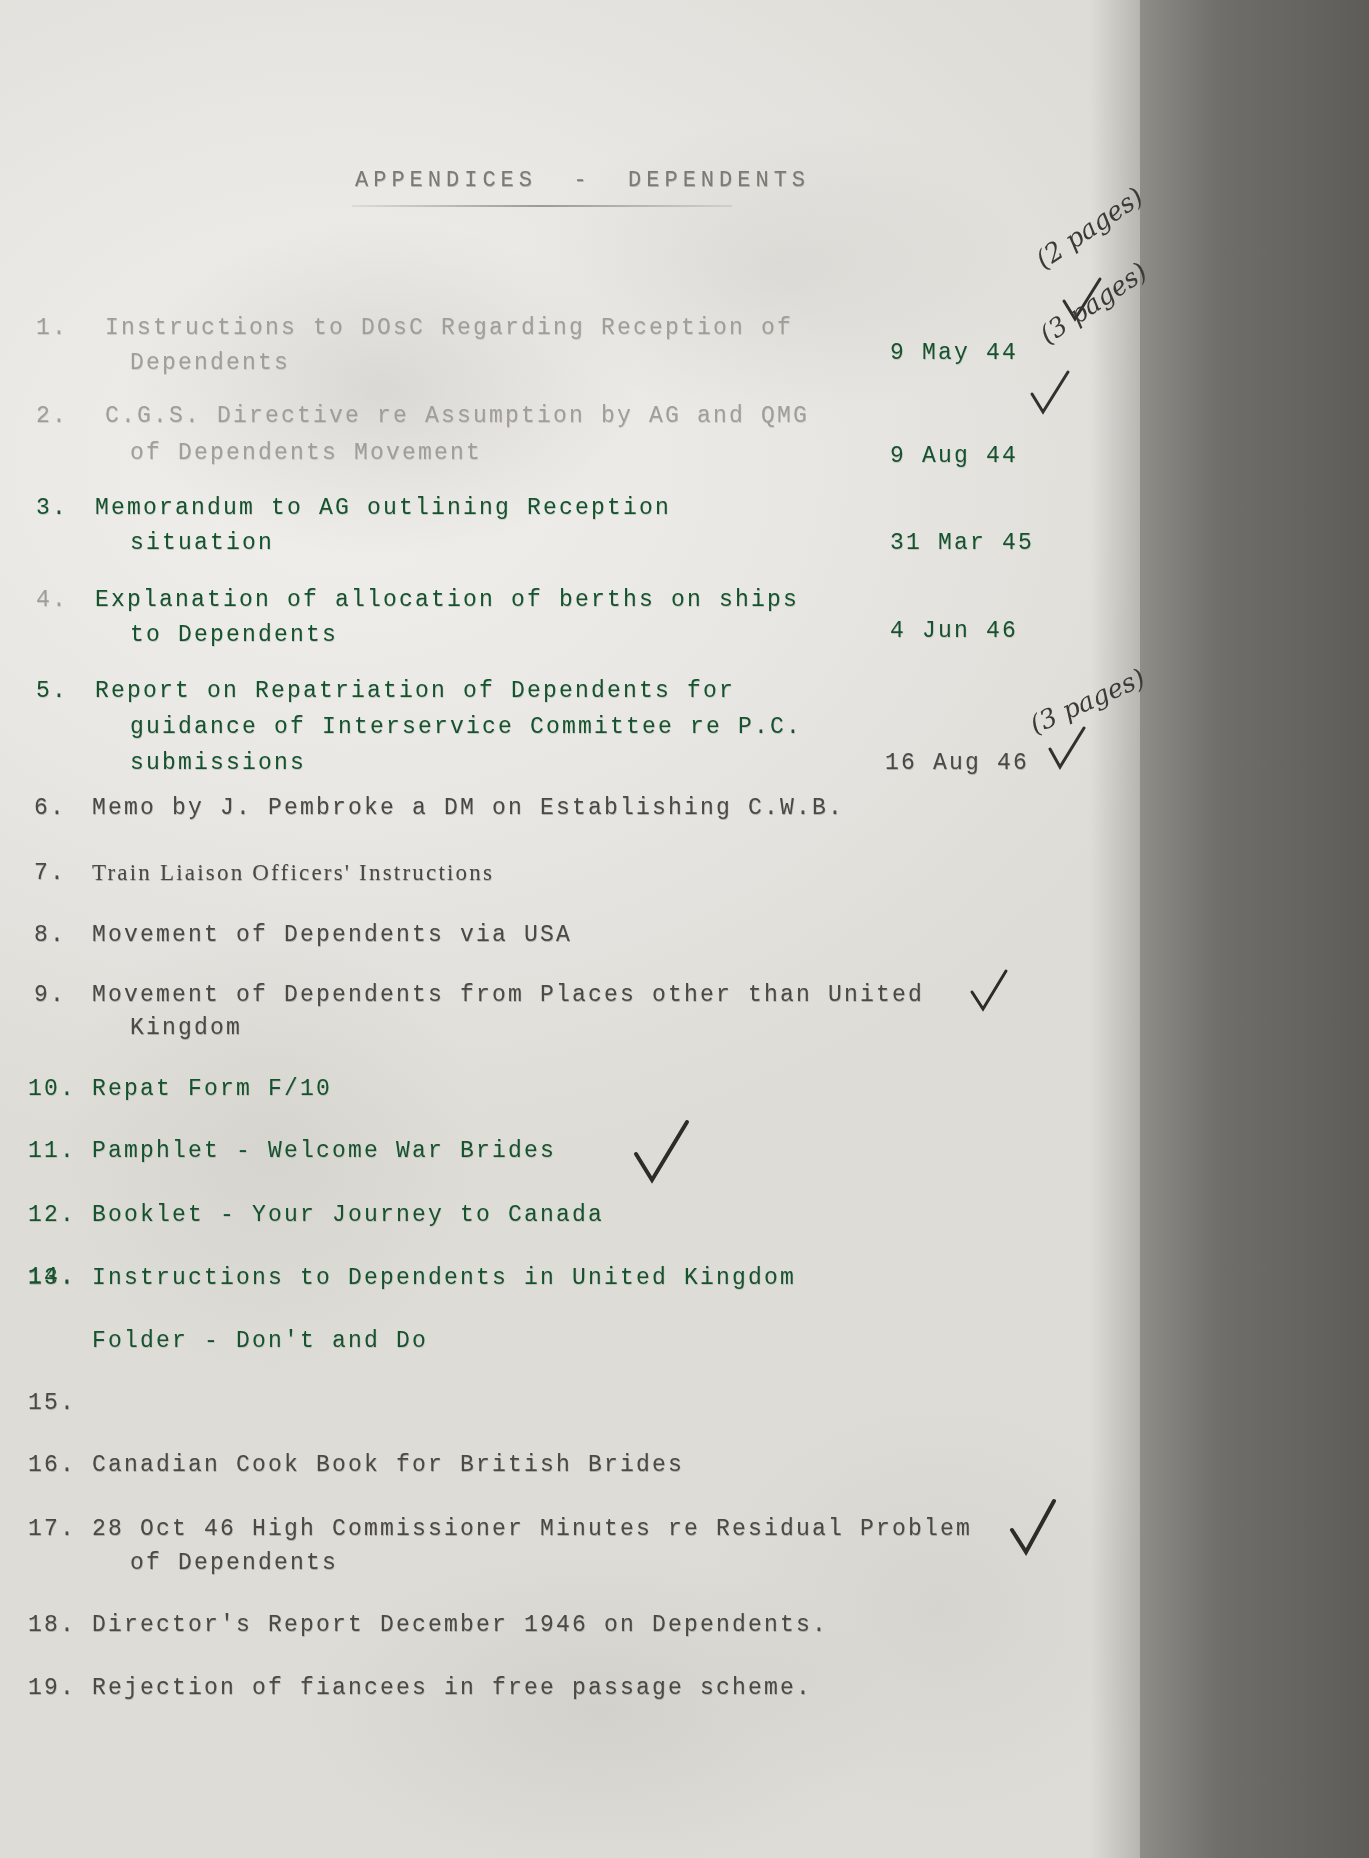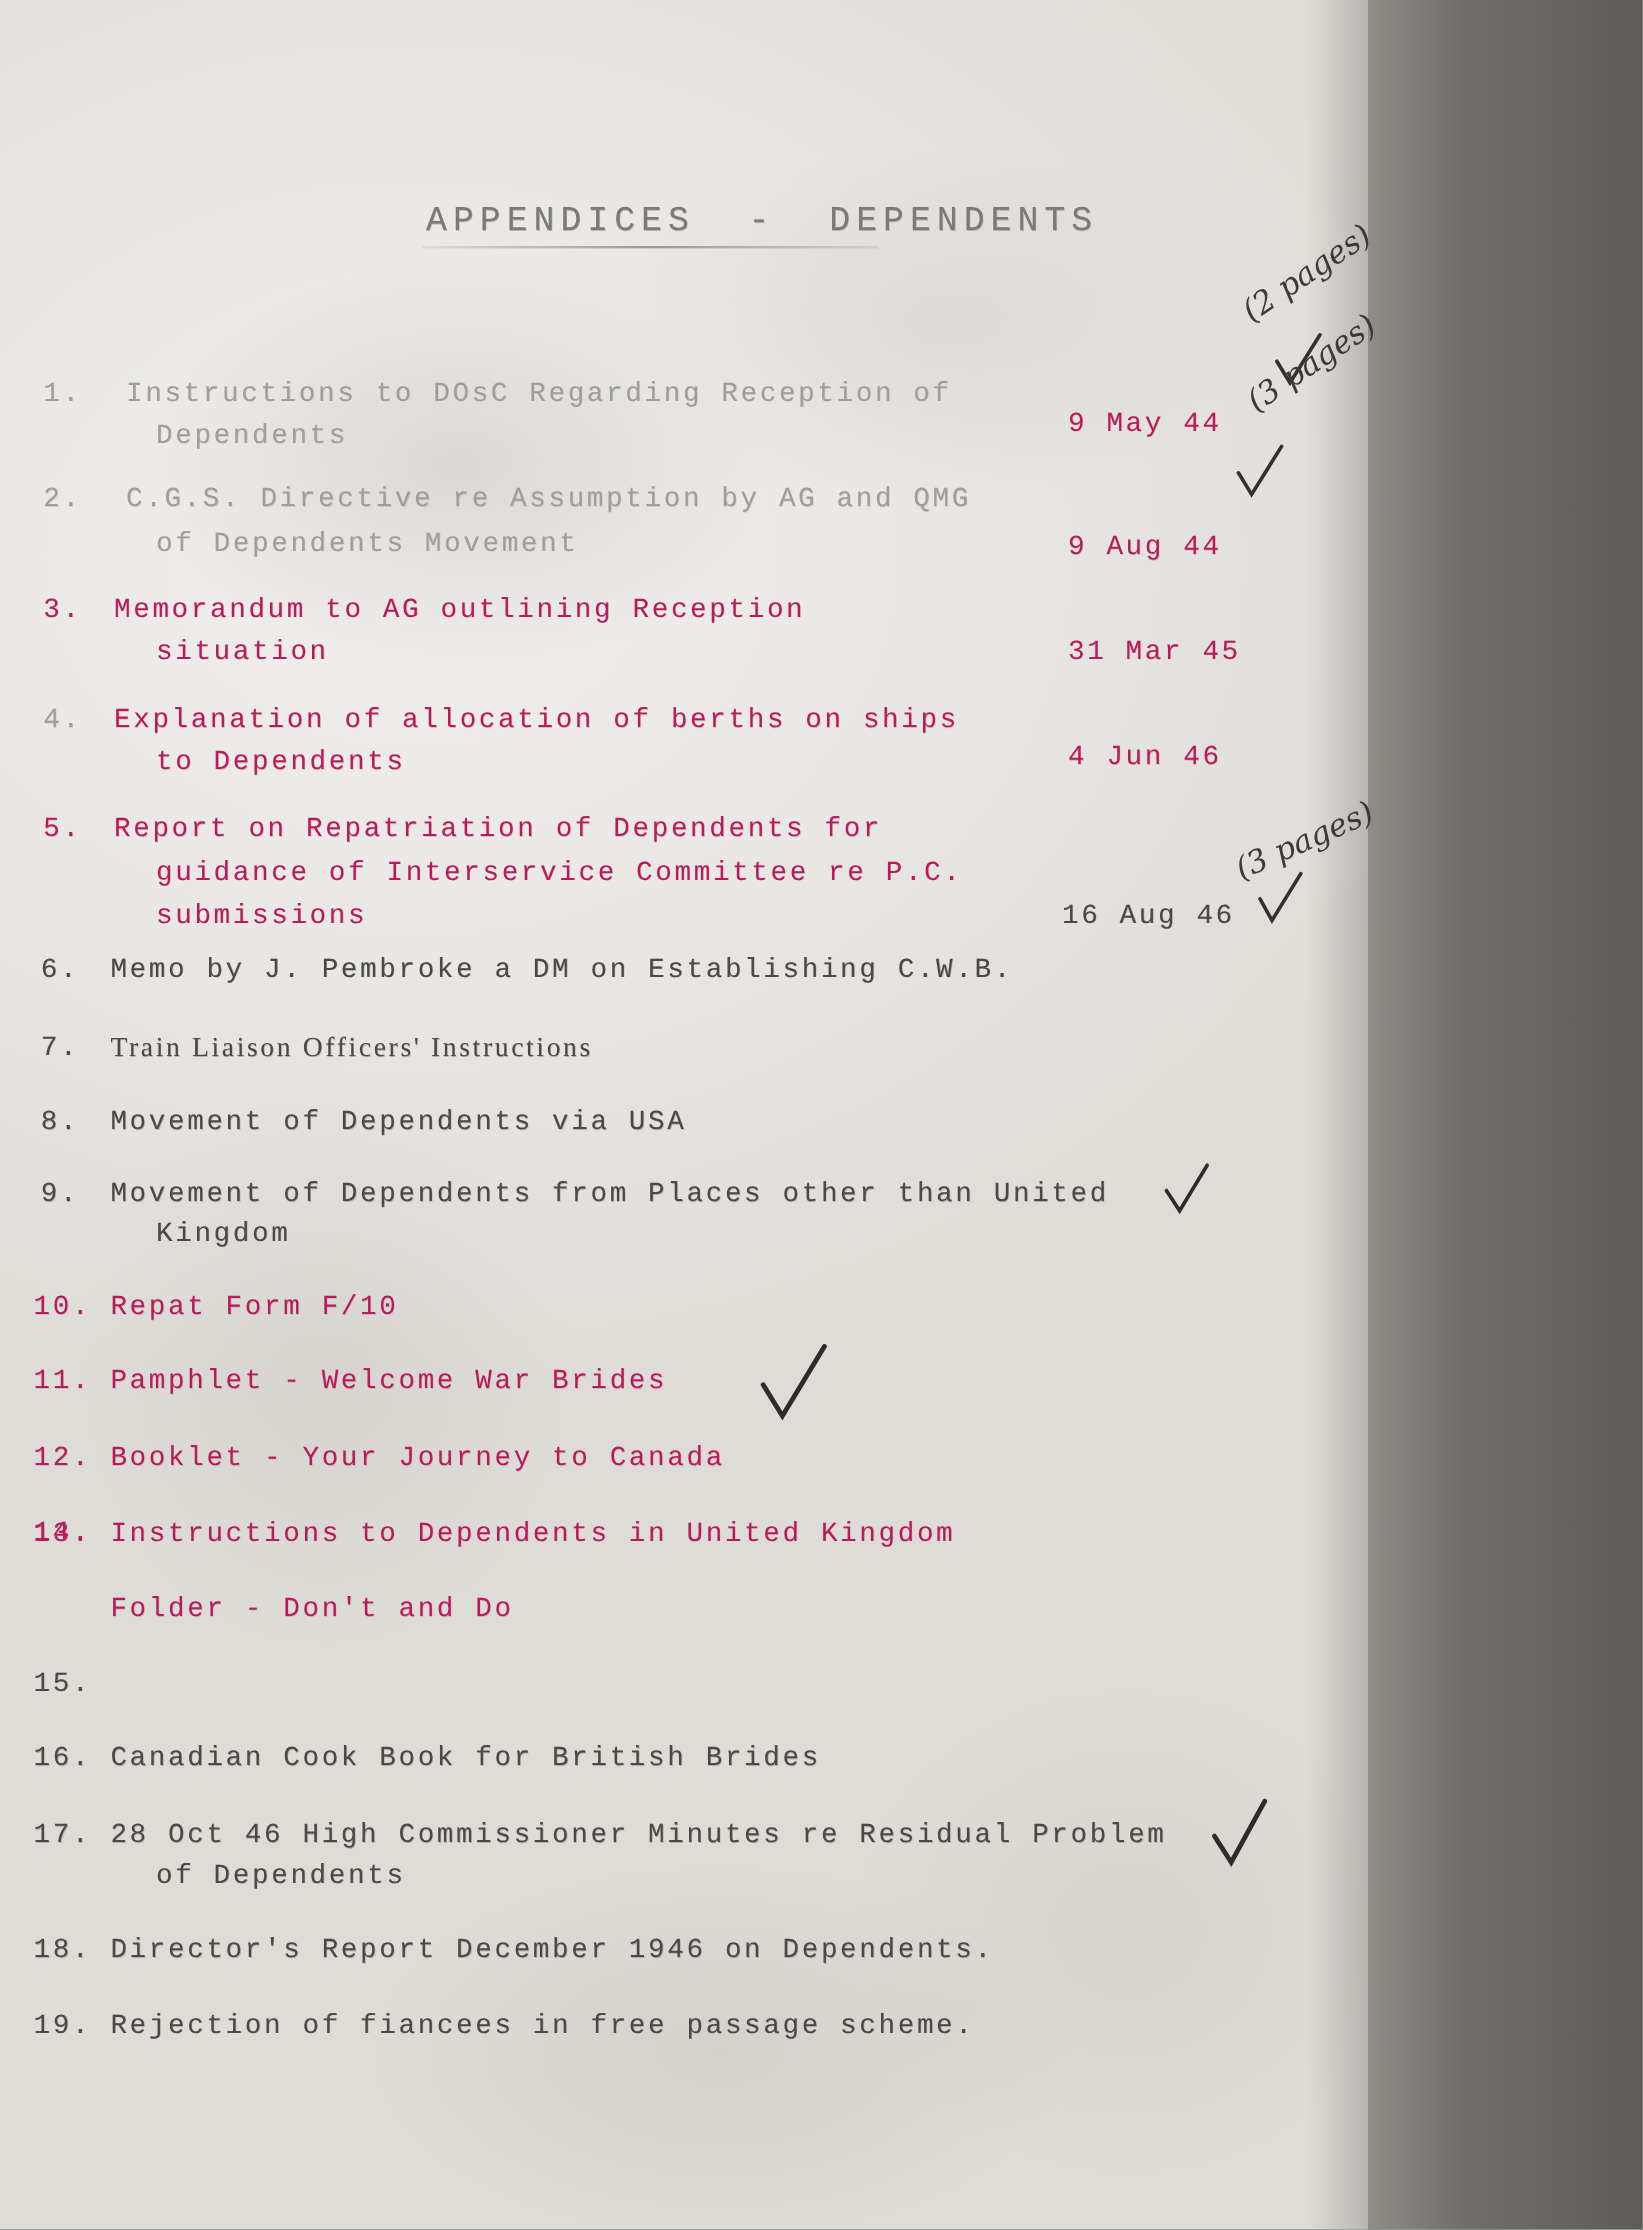--- a/index.html
+++ b/index.html
@@ -51,28 +51,28 @@
 
   
   .typed {
     position: absolute;
     color: #5b5954;
     font-size: 23px;
     letter-spacing: 2.2px;
     white-space: pre;
     text-shadow: 0.5px 0.5px 0 rgba(120,118,112,0.45);
   }
-  .faded { color: #be185d; text-shadow: 0.5px 0.5px 0 rgba(150,148,142,0.4); }
+  .faded { color: #14532d; text-shadow: 0.5px 0.5px 0 rgba(150,148,142,0.4); }
   .vfaded { color: #a09e98; text-shadow: 0.5px 0.5px 0 rgba(165,163,157,0.4); }
   .dark { color: #4b4945; }
 
   .title {
     position: absolute;
     left: 355px; top: 168px;
-    font-size: 29px;
+    font-size: 22px;
     letter-spacing: 5px;
     color: #7c7a74;
   }
   .title-rule {
     position: absolute;
     left: 352px; top: 205px;
     width: 380px; height: 2px;
     background: linear-gradient(to right, rgba(140,138,132,0.15), rgba(130,128,122,0.75), rgba(140,138,132,0.2));
   }
 

